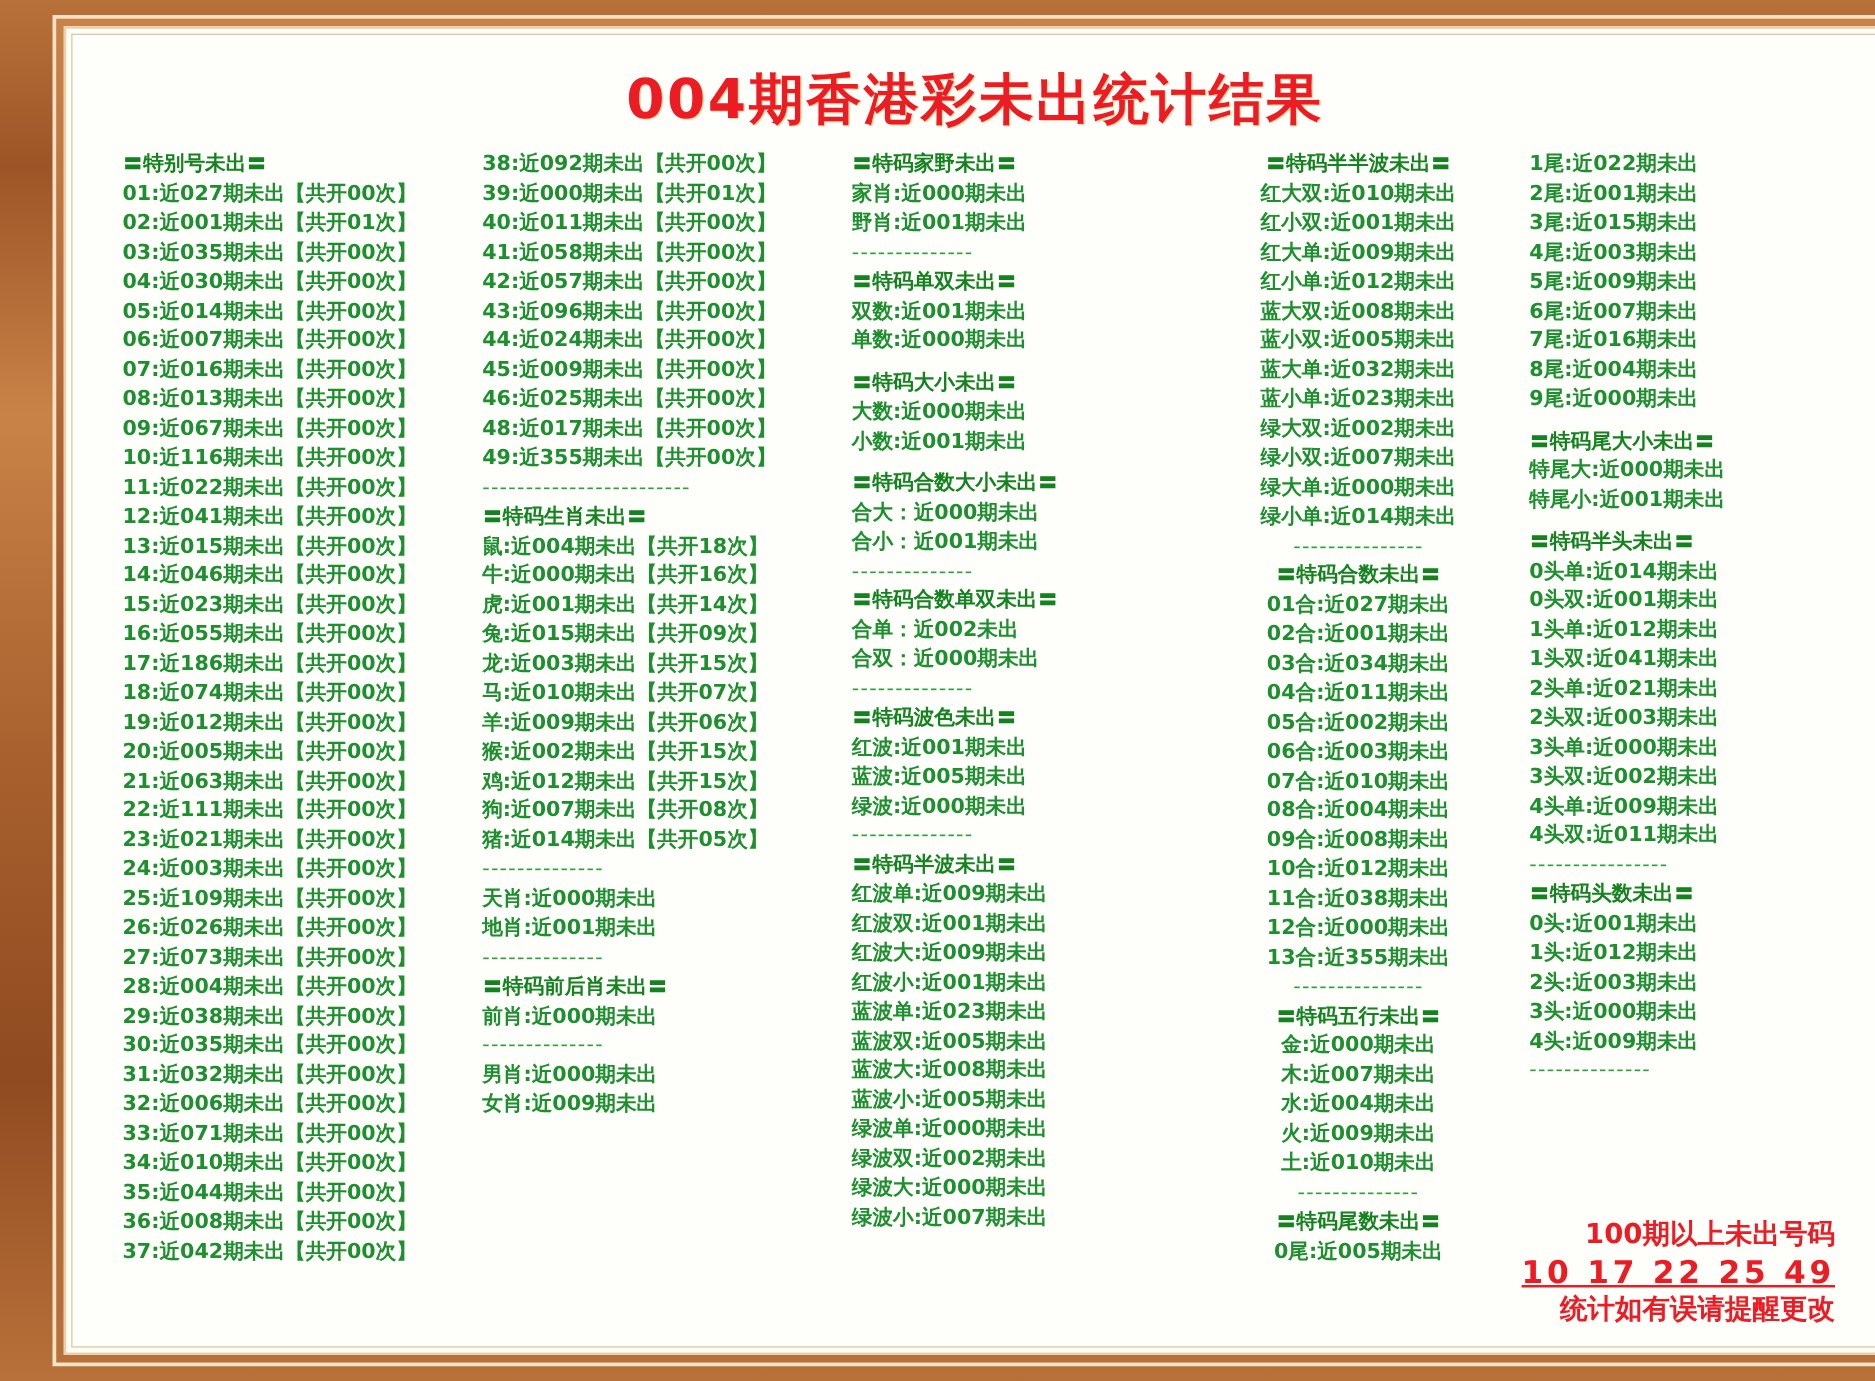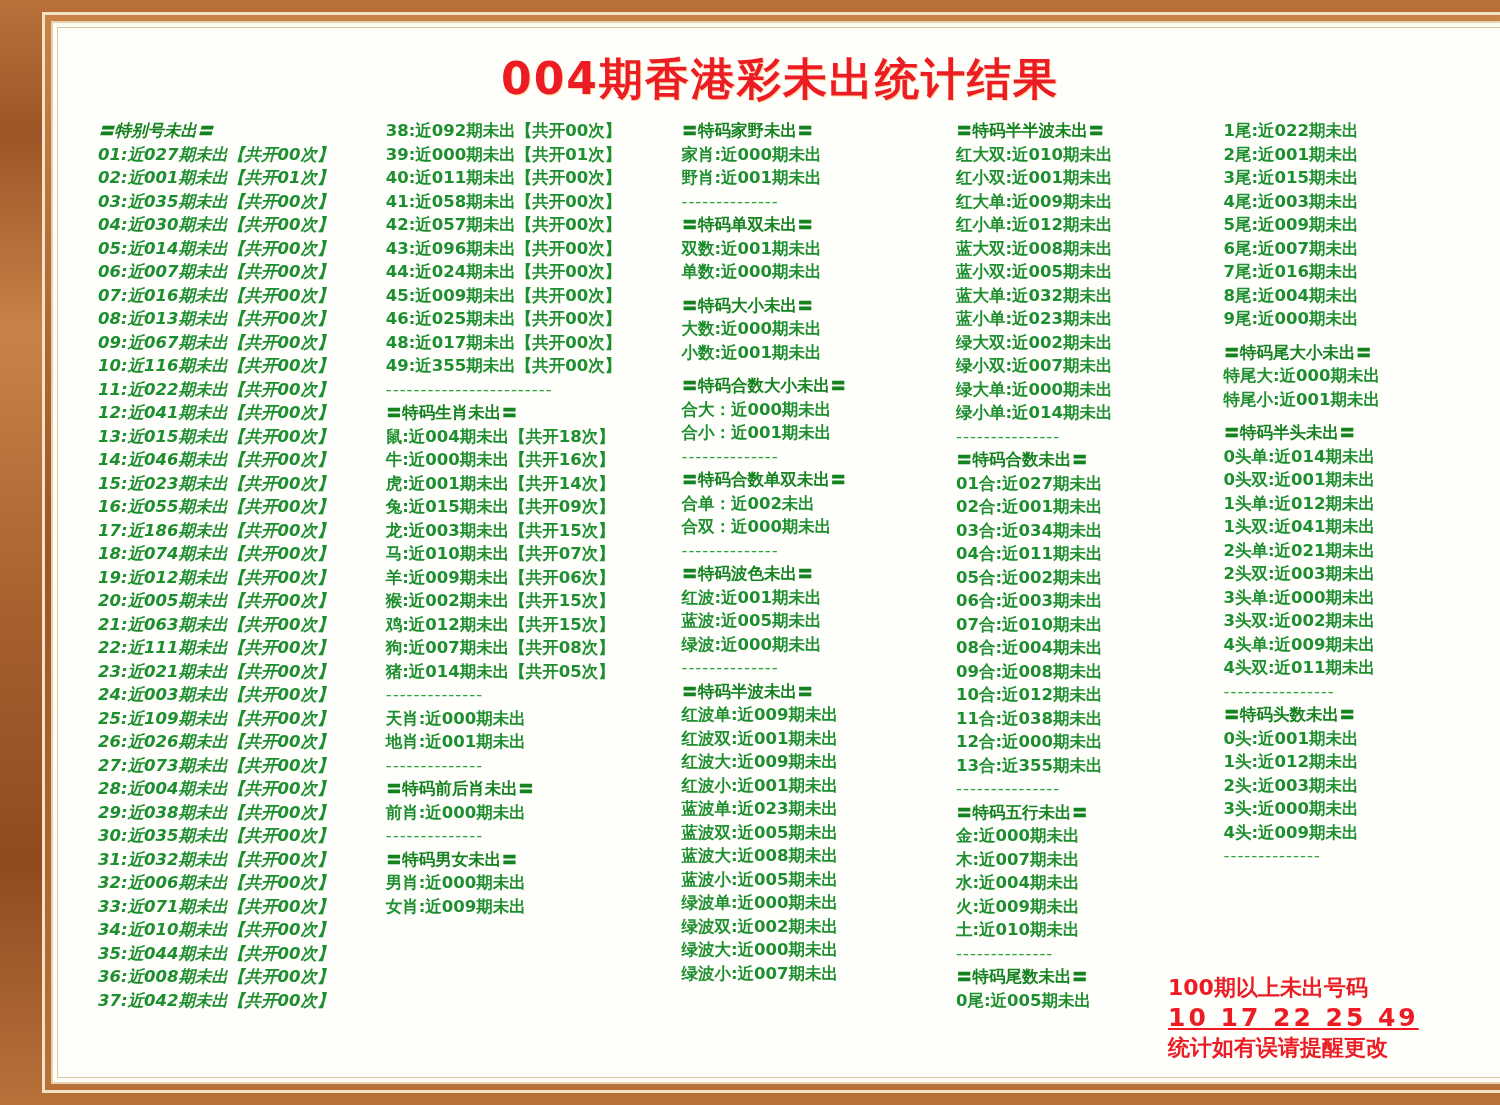--- a/index.html
+++ b/index.html
@@ -61,24 +61,24 @@
   .columns {
     display: flex;
     padding: 0 18px;
     box-sizing: border-box;
     width: 100%;
   }
   .col {
     box-sizing: border-box;
     padding-right: 6px;
   }
-  .col-1 { width: 22%; padding-left: 22px; font-style: italic; }
+  .col-1 { width: 22%; padding-left: 22px; }
   .col-2 { width: 21%; }
   .col-3 { width: 19.5%; }
-  .col-4 { width: 19%; }
+  .col-4 { width: 19%; text-align: center; }
   .col-5 { width: 18.5%; }
 
   .line {
     font-size: 16.5px;
     line-height: 23.5px;
     color: #1d8f2e;
     font-weight: bold;
     white-space: nowrap;
     font-family: "DejaVu Sans", "Liberation Sans", sans-serif;
   }
@@ -92,21 +92,21 @@
   }
   .line.gap {
     height: 10px;
     line-height: 10px;
   }
 
   .footer {
     position: absolute;
     right: 34px;
     bottom: 14px;
-    text-align: left;
+    text-align: right;
     width: 300px;
   }
   .footer .f-line {
     color: #ec1c24;
     font-weight: bold;
     font-size: 22px;
     line-height: 30px;
     white-space: nowrap;
     font-family: "DejaVu Sans", "Liberation Sans", sans-serif;
   }
@@ -192,21 +192,20 @@
               <div class="line">鸡:近012期未出【共开15次】</div>
               <div class="line">狗:近007期未出【共开08次】</div>
               <div class="line">猪:近014期未出【共开05次】</div>
               <div class="line dash">--------------</div>
               <div class="line">天肖:近000期未出</div>
               <div class="line">地肖:近001期未出</div>
               <div class="line dash">--------------</div>
               <div class="line head">〓特码前后肖未出〓</div>
               <div class="line">前肖:近000期未出</div>
               <div class="line dash">--------------</div>
-              <div class="line head">〓特码男女未出〓</div>
               <div class="line">男肖:近000期未出</div>
               <div class="line">女肖:近009期未出</div>
             </div>
           <div class="col col-3" id="c2">
               <div class="line head">〓特码家野未出〓</div>
               <div class="line">家肖:近000期未出</div>
               <div class="line">野肖:近001期未出</div>
               <div class="line dash">--------------</div>
               <div class="line head">〓特码单双未出〓</div>
               <div class="line">双数:近001期未出</div>

